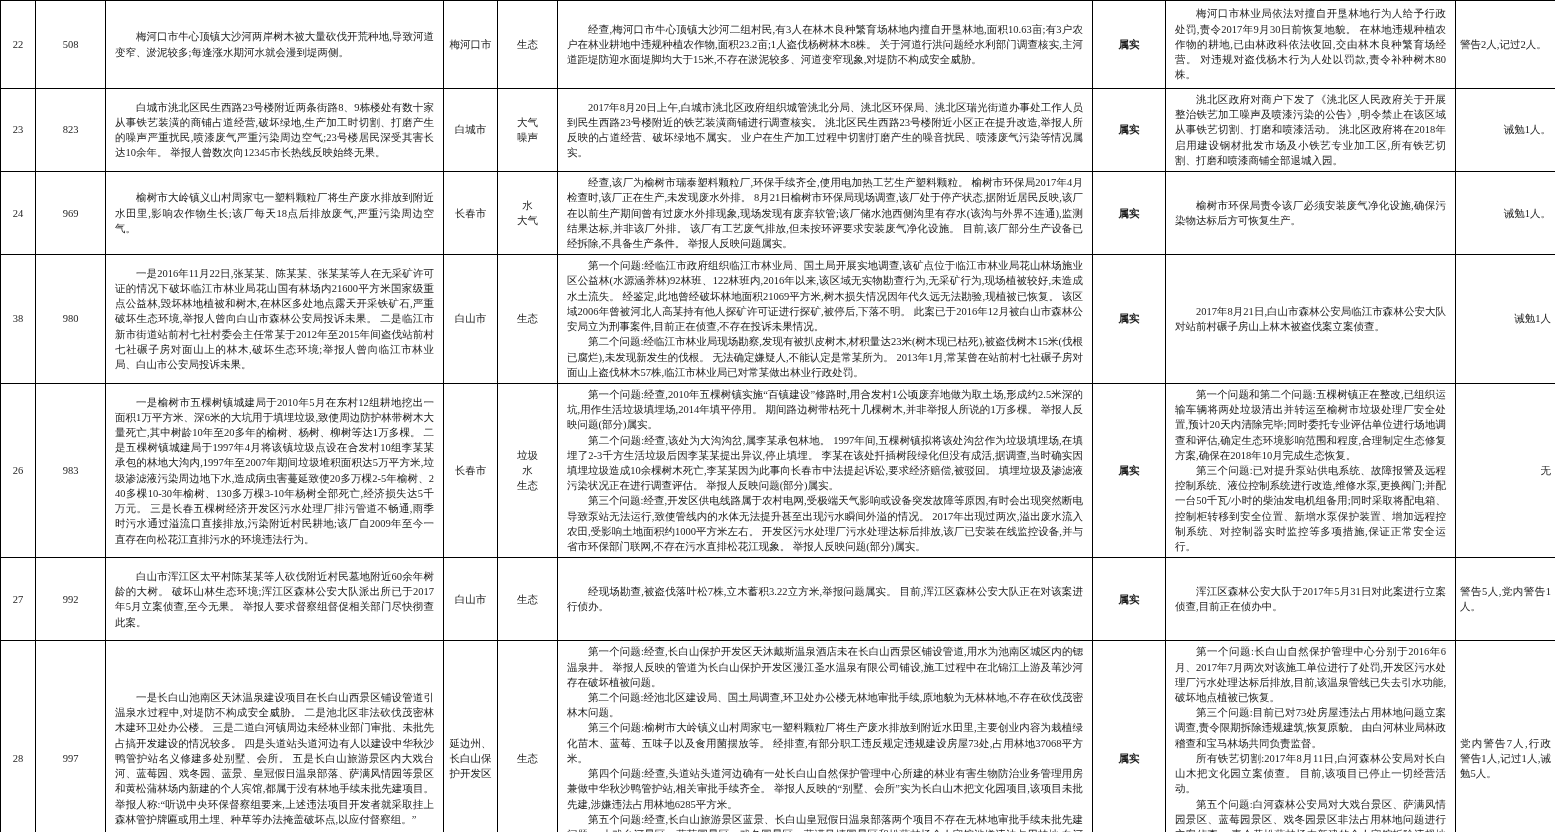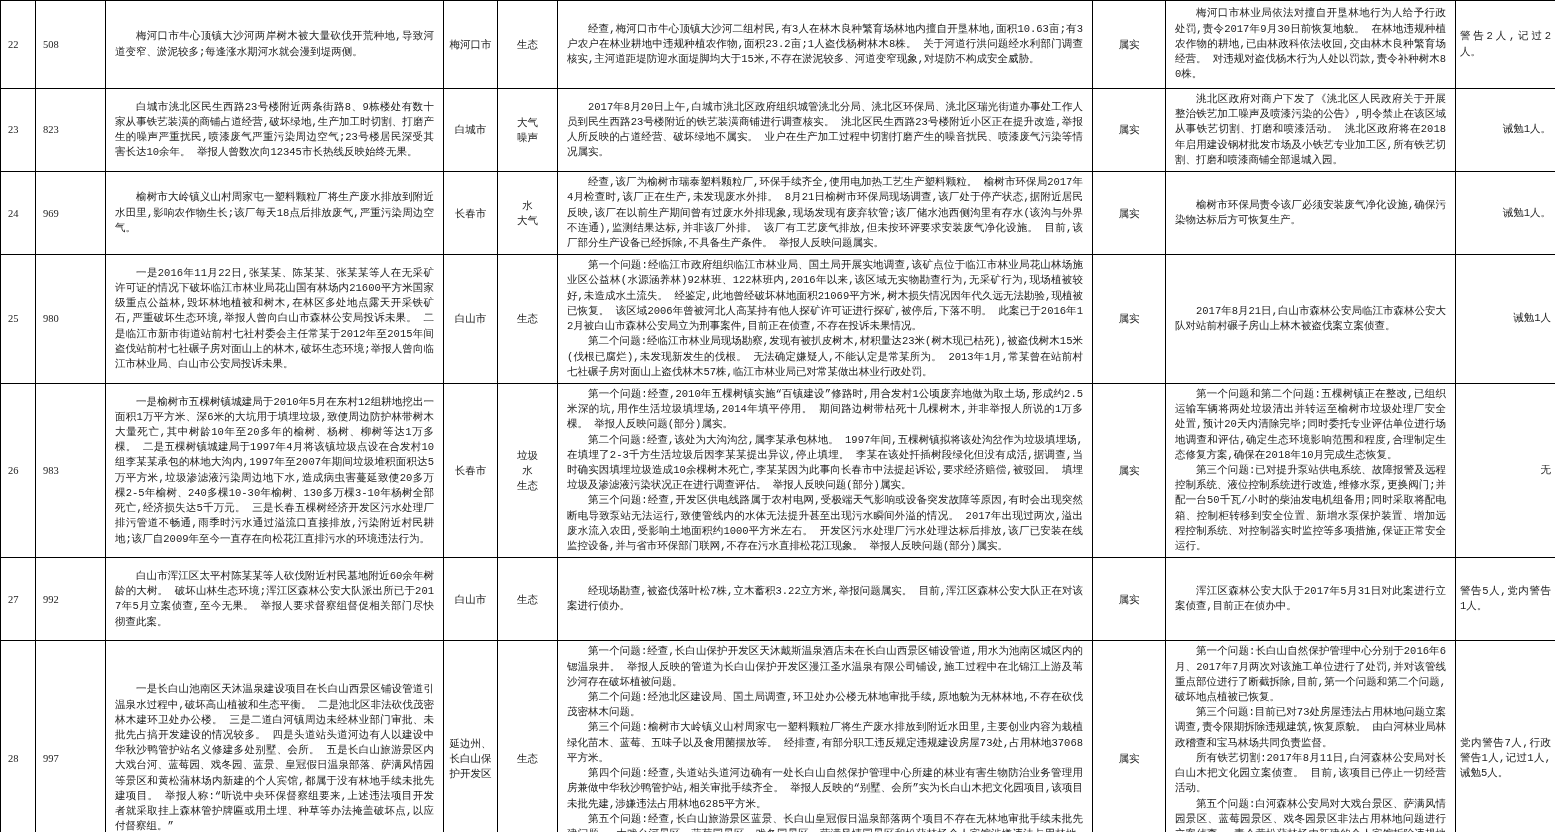--- a/index.html
+++ b/index.html
@@ -17,36 +17,35 @@
     table-layout: fixed;
   }
   td {
     border: 1px solid #000;
     vertical-align: middle;
     font-size: 10.5px;
     line-height: 1.45;
     overflow: hidden;
     background: #fff;
   }
-  .c-no, .c-case { padding: 7px; }
+  .c-no, .c-case { text-align: center; padding: 7px; }
   .c-city, .c-type {
     text-align: center;
     white-space: pre-line;
     padding: 16px 3px;
   }
-  .c-verified { text-align: center; padding: 14px; }
+  .c-verified { text-align: center; padding: 14px; font-weight: bold; }
   .c-complaint, .c-invest, .c-action {
     padding: 3px 9px;
     text-align: justify;
   }
   .para {
     text-indent: 2em;
     text-align: justify;
     word-break: break-all;
-    font-family: Liberation Mono, monospace;
   }
   .c-account { padding: 3px 4px; }
   .c-account .para { text-indent: 0; }
   .para.short { text-align: right; text-indent: 0; word-break: keep-all; }
 </style>
 </head>
 <body>
 
 <div>
   <table>
@@ -115,21 +114,21 @@
           </td>
     <td class="c-verified">属实</td>
     <td class="c-action">
             <p class="para">榆树市环保局责令该厂必须安装废气净化设施,确保污染物达标后方可恢复生产。</p>
           </td>
     <td class="c-account">
             <p class="para short">诫勉1人。</p>
           </td>
   </tr>
         <tr class="data-row" style="height: 128px;">
-    <td class="c-no">25</td>
+    <td class="c-no">38</td>
     <td class="c-case">980</td>
     <td class="c-complaint">
             <p class="para">一是2016年11月22日,张某某、陈某某、张某某等人在无采矿许可证的情况下破坏临江市林业局花山国有林场内21600平方米国家级重点公益林,毁坏林地植被和树木,在林区多处地点露天开采铁矿石,严重破坏生态环境,举报人曾向白山市森林公安局投诉未果。 二是临江市新市街道站前村七社村委会主任常某于2012年至2015年间盗伐站前村七社碾子房对面山上的林木,破坏生态环境;举报人曾向临江市林业局、白山市公安局投诉未果。</p>
           </td>
     <td class="c-city">白山市</td>
     <td class="c-type">生态</td>
     <td class="c-invest">
             <p class="para">第一个问题:经临江市政府组织临江市林业局、国土局开展实地调查,该矿点位于临江市林业局花山林场施业区公益林(水源涵养林)92林班、122林班内,2016年以来,该区域无实物勘查行为,无采矿行为,现场植被较好,未造成水土流失。 经鉴定,此地曾经破坏林地面积21069平方米,树木损失情况因年代久远无法勘验,现植被已恢复。 该区域2006年曾被河北人高某持有他人探矿许可证进行探矿,被停后,下落不明。 此案已于2016年12月被白山市森林公安局立为刑事案件,目前正在侦查,不存在投诉未果情况。</p>
             <p class="para">第二个问题:经临江市林业局现场勘察,发现有被扒皮树木,材积量达23米(树木现已枯死),被盗伐树木15米(伐根已腐烂),未发现新发生的伐根。 无法确定嫌疑人,不能认定是常某所为。 2013年1月,常某曾在站前村七社碾子房对面山上盗伐林木57株,临江市林业局已对常某做出林业行政处罚。</p>
           </td>
@@ -181,34 +180,34 @@
             <p class="para">浑江区森林公安大队于2017年5月31日对此案进行立案侦查,目前正在侦办中。</p>
           </td>
     <td class="c-account">
             <p class="para">警告5人,党内警告1人。</p>
           </td>
   </tr>
         <tr class="data-row" style="height: 215px;">
     <td class="c-no">28</td>
     <td class="c-case">997</td>
     <td class="c-complaint">
-            <p class="para">一是长白山池南区天沐温泉建设项目在长白山西景区铺设管道引温泉水过程中,破坏高山植被和生态平衡。 二是池北区非法砍伐茂密林木建环卫处办公楼。 三是二道白河镇周边未经林业部门审批、未批先占搞开发建设的情况较多。 四是头道站头道河边有人以建设中华秋沙鸭管护站名义修建多处别墅、会所。 五是长白山旅游景区内大戏台河、蓝莓园、戏冬园、蓝景、皇冠假日温泉部落、萨满风情园等景区和黄松蒲林场内新建的个人宾馆,都属于没有林地手续未批先建项目。 举报人称:“听说中央环保督察组要来,上述违法项目开发者就采取挂上森林管护牌匾或用土埋、种草等办法掩盖破坏点,以应付督察组。”</p>
+            <p class="para">一是长白山池南区天沐温泉建设项目在长白山西景区铺设管道引温泉水过程中,对堤防不构成安全威胁。 二是池北区非法砍伐茂密林木建环卫处办公楼。 三是二道白河镇周边未经林业部门审批、未批先占搞开发建设的情况较多。 四是头道站头道河边有人以建设中华秋沙鸭管护站名义修建多处别墅、会所。 五是长白山旅游景区内大戏台河、蓝莓园、戏冬园、蓝景、皇冠假日温泉部落、萨满风情园等景区和黄松蒲林场内新建的个人宾馆,都属于没有林地手续未批先建项目。 举报人称:“听说中央环保督察组要来,上述违法项目开发者就采取挂上森林管护牌匾或用土埋、种草等办法掩盖破坏点,以应付督察组。”</p>
           </td>
     <td class="c-city">延边州、长白山保护开发区</td>
     <td class="c-type">生态</td>
     <td class="c-invest">
             <p class="para">第一个问题:经查,长白山保护开发区天沐戴斯温泉酒店未在长白山西景区铺设管道,用水为池南区城区内的锶温泉井。 举报人反映的管道为长白山保护开发区漫江圣水温泉有限公司铺设,施工过程中在北锦江上游及苇沙河存在破坏植被问题。</p>
             <p class="para">第二个问题:经池北区建设局、国土局调查,环卫处办公楼无林地审批手续,原地貌为无林林地,不存在砍伐茂密林木问题。</p>
             <p class="para">第三个问题:榆树市大岭镇义山村周家屯一塑料颗粒厂将生产废水排放到附近水田里,主要创业内容为栽植绿化苗木、蓝莓、五味子以及食用菌摆放等。 经排查,有部分职工违反规定违规建设房屋73处,占用林地37068平方米。</p>
             <p class="para">第四个问题:经查,头道站头道河边确有一处长白山自然保护管理中心所建的林业有害生物防治业务管理用房兼做中华秋沙鸭管护站,相关审批手续齐全。 举报人反映的“别墅、会所”实为长白山木把文化园项目,该项目未批先建,涉嫌违法占用林地6285平方米。</p>
             <p class="para">第五个问题:经查,长白山旅游景区蓝景、长白山皇冠假日温泉部落两个项目不存在无林地审批手续未批先建问题。 大戏台河景区、蓝莓园景区、戏冬园景区、萨满风情园景区和松蒲林场个人宾馆涉嫌违法占用林地,白河林业局已责令经营方停止一切经营活动。 大戏台河景区内黑土是为景区整改后进行绿化还林的准备用土,不是掩埋用土。 长白山自然保护管理中心决定将部分违章房屋腾出,暂时作为森林管护用房。</p>
           </td>
     <td class="c-verified">属实</td>
     <td class="c-action">
-            <p class="para">第一个问题:长白山自然保护管理中心分别于2016年6月、2017年7月两次对该施工单位进行了处罚,并对该管线重点部位进行了断截拆除,目前,第一个问题和第二个问题,破坏地点植被已恢复。</p>
+            <p class="para">第一个问题:长白山自然保护管理中心分别于2016年6月、2017年7月两次对该施工单位进行了处罚,开发区污水处理厂污水处理达标后排放,目前,该温泉管线已失去引水功能,破坏地点植被已恢复。</p>
             <p class="para">第三个问题:目前已对73处房屋违法占用林地问题立案调查,责令限期拆除违规建筑,恢复原貌。 由白河林业局林政稽查和宝马林场共同负责监督。</p>
             <p class="para">所有铁艺切割:2017年8月11日,白河森林公安局对长白山木把文化园立案侦查。 目前,该项目已停止一切经营活动。</p>
             <p class="para">第五个问题:白河森林公安局对大戏台景区、萨满风情园景区、蓝莓园景区、戏冬园景区非法占用林地问题进行立案侦查。 责令黄松蒲林场内新建的个人宾馆拆除违规地面硬化部分,恢复林地原状。 以上5个涉嫌违法占用林地项目中,白河林业局已责令整改,停止一切经营活动。</p>
           </td>
     <td class="c-account">
             <p class="para">党内警告7人,行政警告1人,记过1人,诫勉5人。</p>
           </td>
   </tr>
       </tbody>
   </table>

